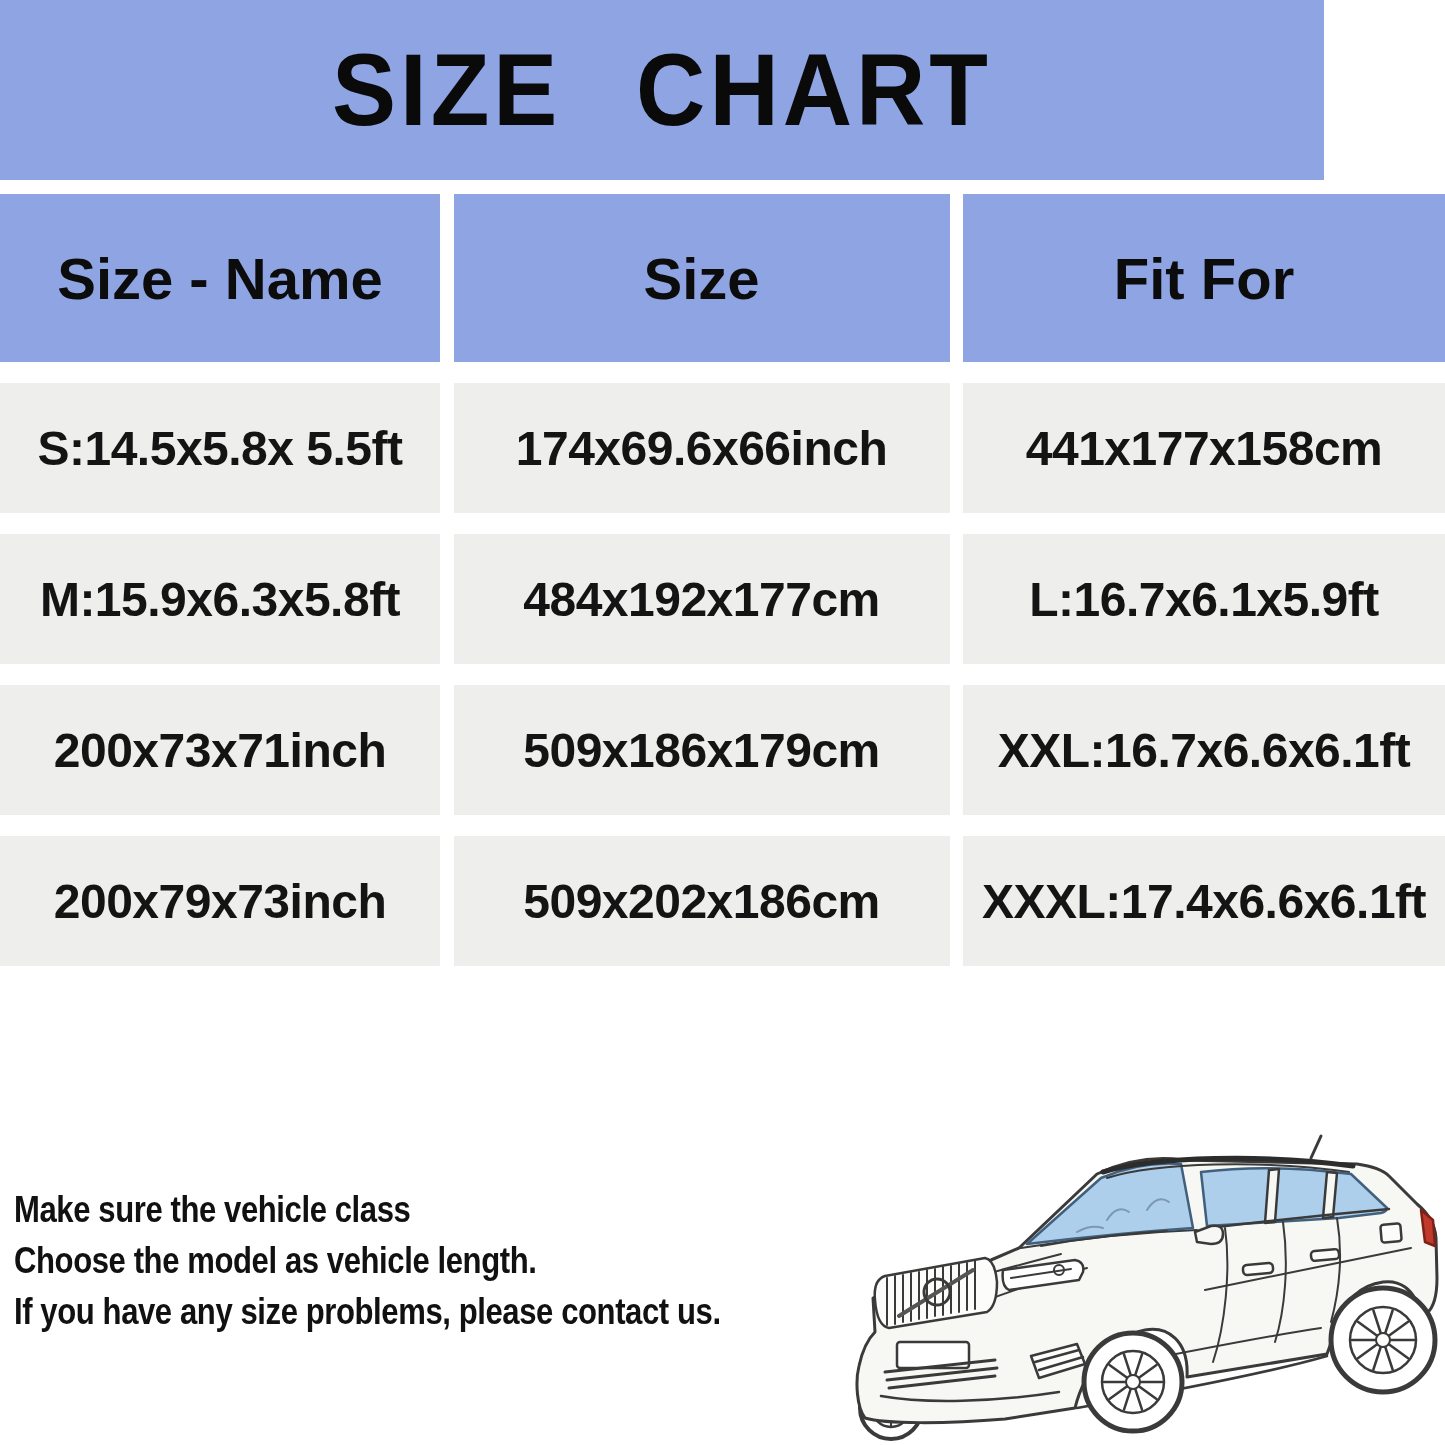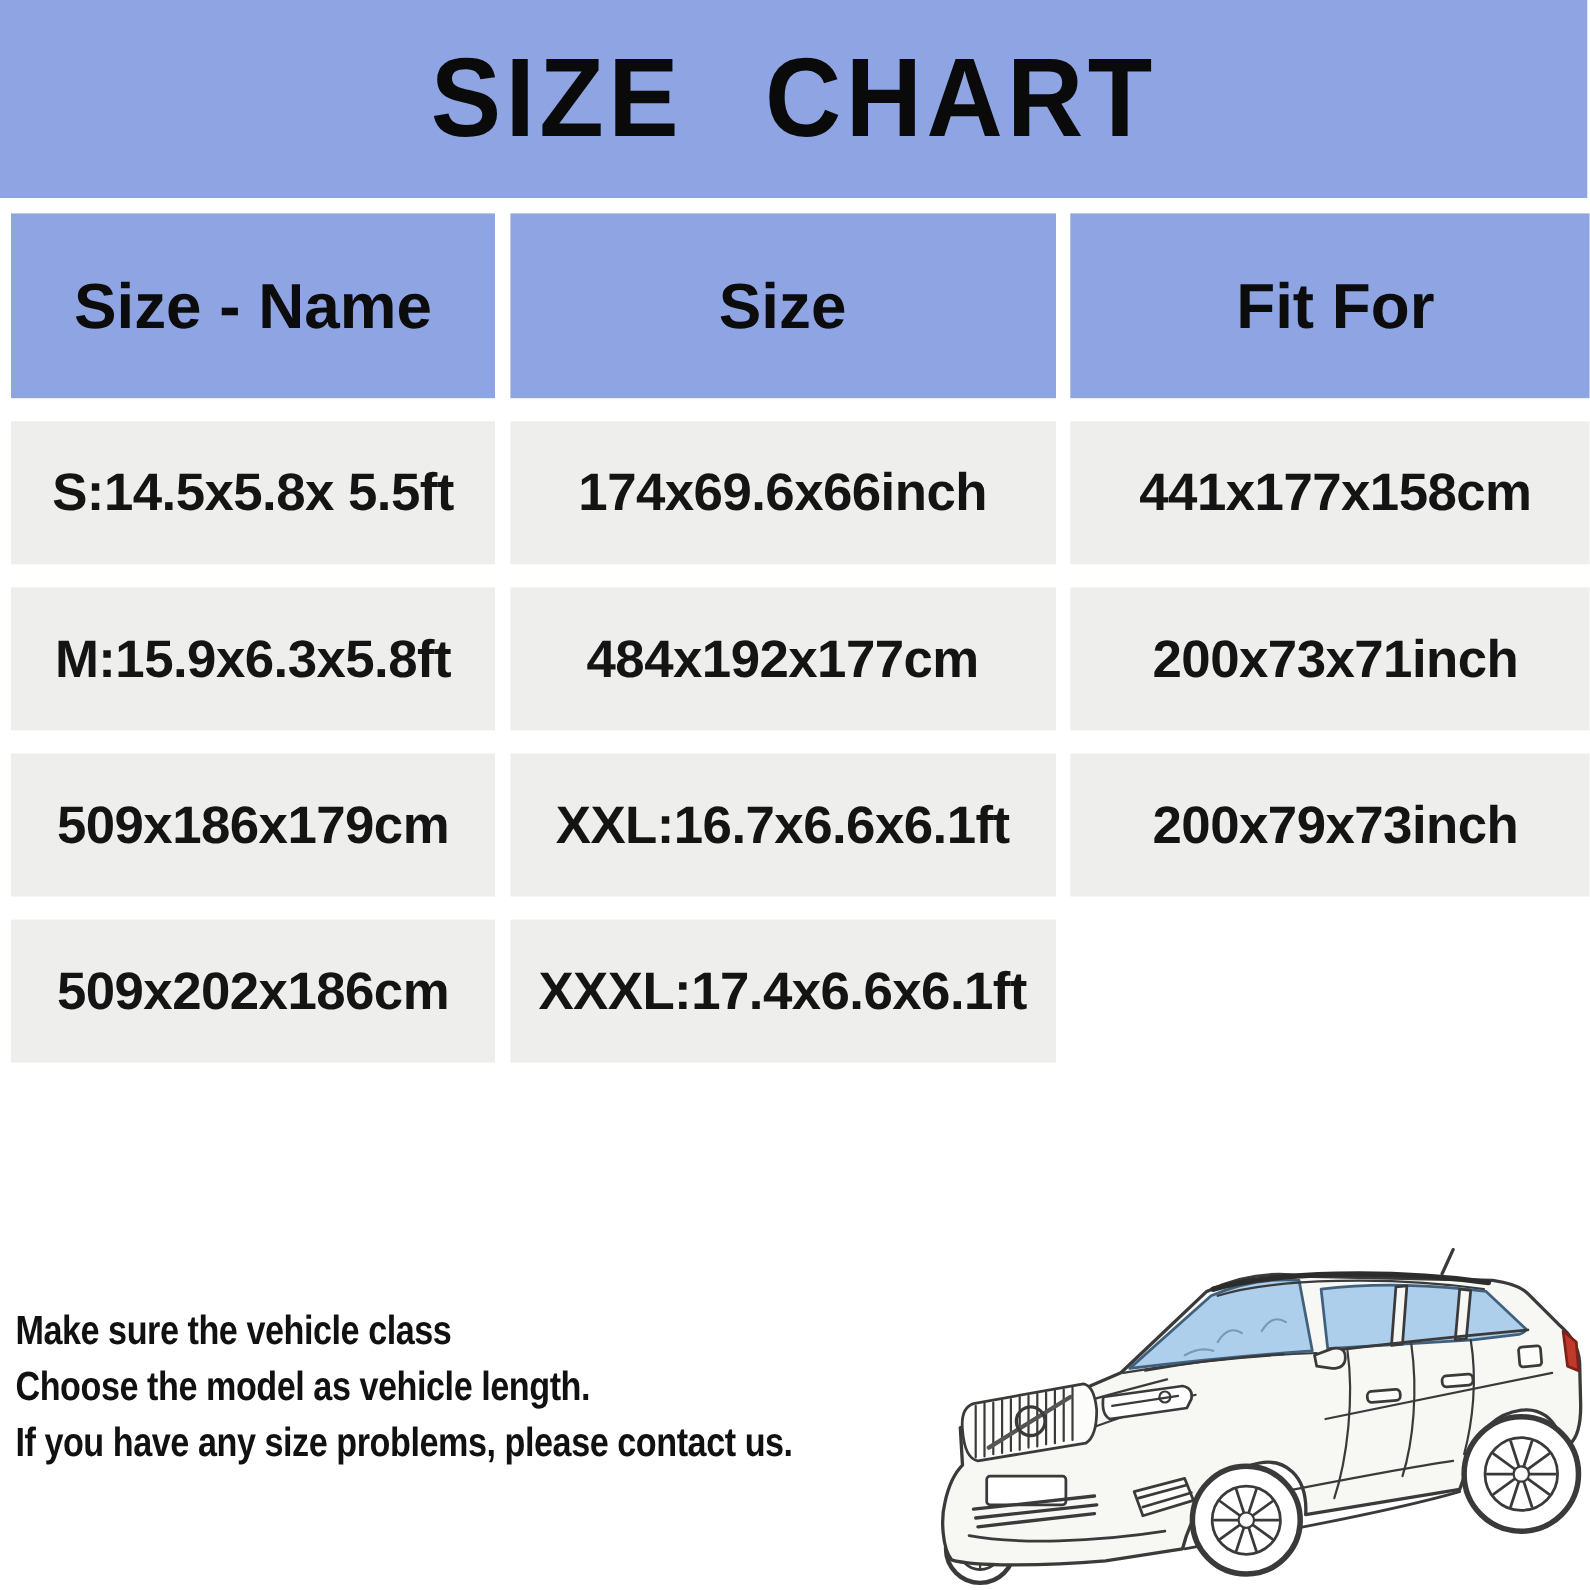--- a/index.html
+++ b/index.html
@@ -2,33 +2,33 @@
 <html><head>
 <meta charset="utf-8">
 <style>
   html,body { margin:0; padding:0; }
   body {
     width:1445px; height:1445px; position:relative; overflow:hidden;
     background:#ffffff; color:#111111;
     font-family:"Liberation Sans", sans-serif;
   }
   .banner {
-    position:absolute; top:0; left:0; width:1443px; height:180px;
+    position:absolute; top:0; left:0; width:1324px; height:180px;
     background:#8EA4E3; display:flex; align-items:center; justify-content:center;
   }
   .title {
     font-size:96px; font-weight:700; letter-spacing:4px; word-spacing:44px;
     color:#0a0a0a; transform:scaleY(1.06); white-space:nowrap;
   }
   .grid {
     position:absolute; top:194px; left:0; width:1174px;
     display:grid;
     grid-template-columns:440px 496px 482px;
     grid-template-rows:168px repeat(5, 130px);
-    column-gap:13.5px; row-gap:21px;padding-left:10px;
+    column-gap:13.5px; row-gap:21px;
   }
   .cell { display:flex; align-items:center; justify-content:center; white-space:nowrap; }
   .head {
     background:#8EA4E3; font-size:58px; font-weight:700; color:#0c0c0c;
   }
   .data {
     background:#EEEEEC; font-size:48px; font-weight:700; letter-spacing:-0.5px; color:#141414;
   }
   .notes {
     position:absolute; left:14px; top:1184px;
@@ -51,20 +51,21 @@
   <div class="cell head">Size</div>
   <div class="cell head">Fit For</div>
 
   <div class="cell data">S:14.5x5.8x 5.5ft</div>
   <div class="cell data">174x69.6x66inch</div>
   <div class="cell data">441x177x158cm</div>
 
   <div class="cell data">M:15.9x6.3x5.8ft</div>
   <div class="cell data">484x192x177cm</div>
 
+  <div class="cell data">L:16.7x6.1x5.9ft</div>
   <div class="cell data">200x73x71inch</div>
   <div class="cell data">509x186x179cm</div>
 
   <div class="cell data">XXL:16.7x6.6x6.1ft</div>
   <div class="cell data">200x79x73inch</div>
   <div class="cell data">509x202x186cm</div>
 
   <div class="cell data">XXXL:17.4x6.6x6.1ft</div>
 </div>
 

